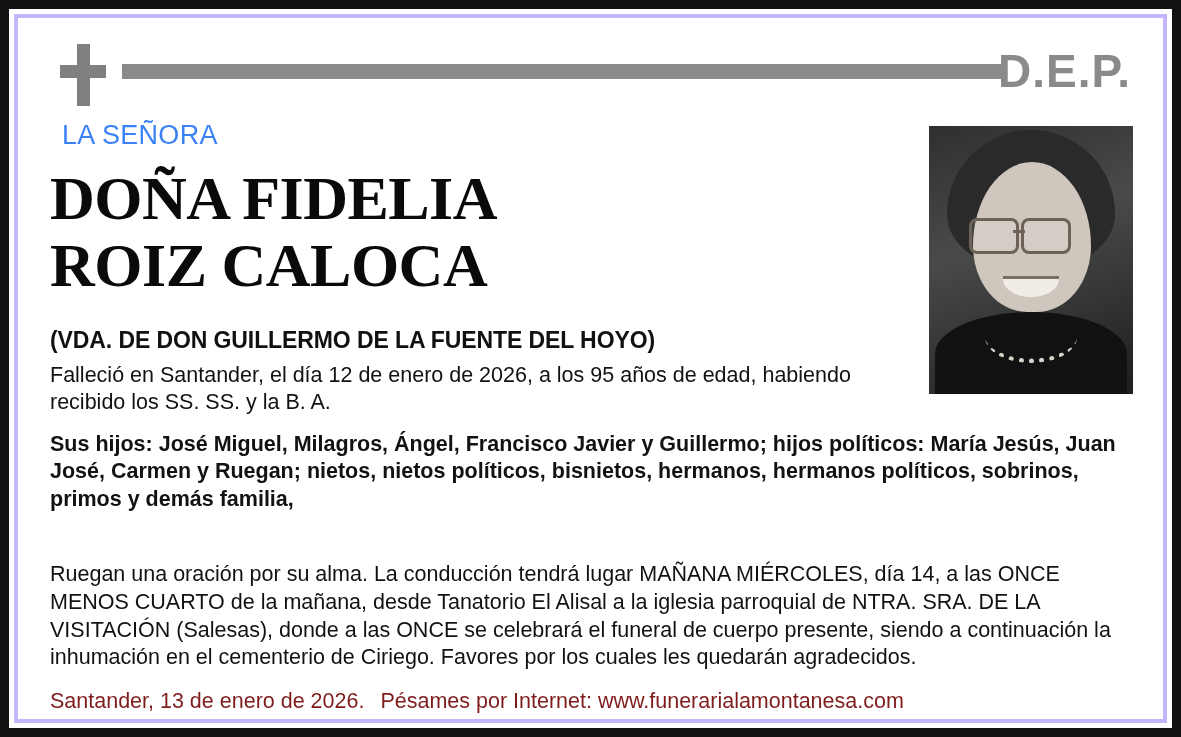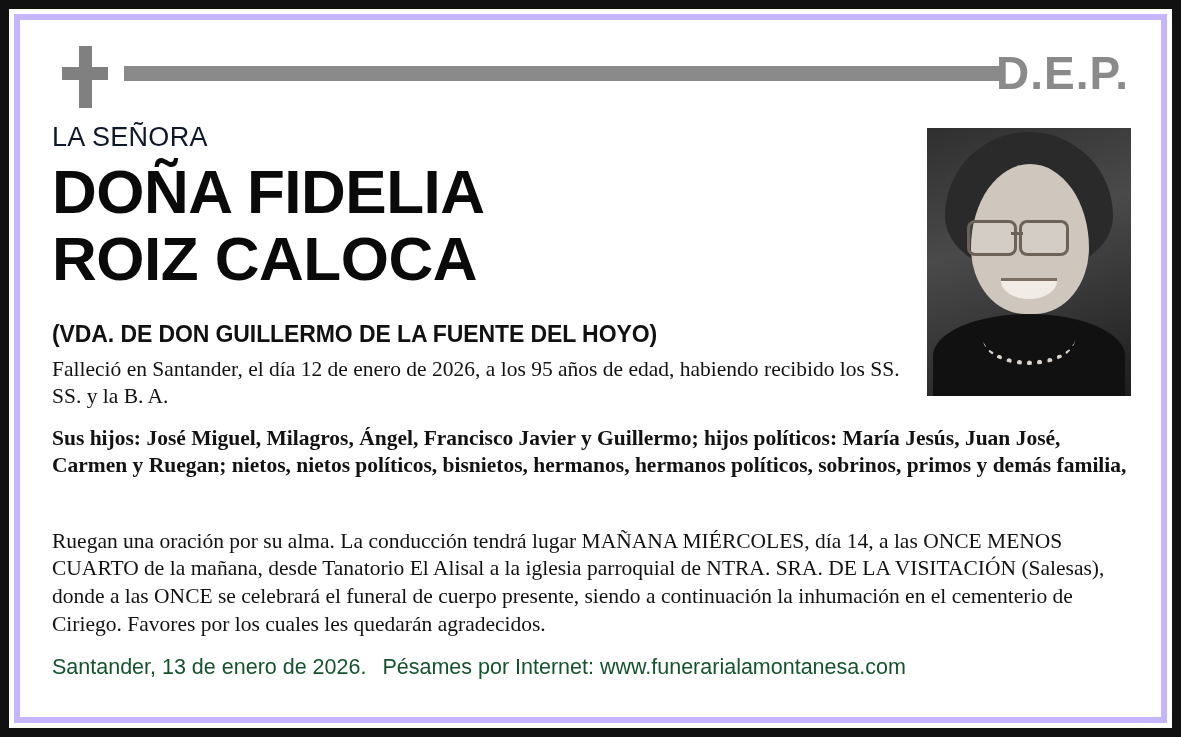--- a/index.html
+++ b/index.html
@@ -27,21 +27,21 @@
     height: 737px;
     border: 9px solid #111111;
     box-sizing: border-box;
   }
   .frame-inner {
     position: absolute;
     left: 14px;
     top: 14px;
     right: 14px;
     bottom: 14px;
-    border: 6px solid #c4b5fd;
+    border: 4px solid #c4b5fd;
     box-sizing: border-box;
     background: #ffffff;
   }
   .content {
     position: absolute;
     left: 32px;
     top: 22px;
     right: 30px;
     bottom: 12px;
   }
@@ -176,60 +176,59 @@
     height: 26px;
     border-bottom: 5px dotted #d8d2c8;
     border-radius: 0 0 46px 46px / 0 0 26px 26px;
   }
 
   .text-col {
     width: 860px;
   }
   .la-senora {
     font-size: 27px;
-    color: #0f172a;
+    color: #3b82f6;
     letter-spacing: 0.3px;
-    margin: 2px 0 4px 0;
+    margin: 2px 0 4px 12px;
     font-family: "Liberation Sans", sans-serif;
   }
   .name {
     font-size: 62px;
     font-weight: bold;
     line-height: 1.08;
     letter-spacing: -0.5px;
     color: #0a0a0a;
-    margin: 6px 0 0 0;
-    font-family: Liberation Sans, sans-serif;
+    margin: 14px 0 0 0;
+    font-family: Liberation Serif, serif;
     white-space: pre-line;
   }
   .widow {
     font-size: 23px;
     font-weight: bold;
     color: #111111;
     margin: 28px 0 8px 0;
     letter-spacing: -0.1px;
   }
   .para {
     font-size: 21.5px;
     line-height: 1.28;
     color: #121212;
     margin: 8px 0 0 0;
-    font-family: Liberation Serif, serif;
   }
   .para.wide { width: 1085px; margin-top: 48px; }
   .para.narrow { width: 855px; }
   .para.bold {
     font-weight: bold;
     width: 1085px;
     margin-top: 14px;
   }
   .closing {
     font-size: 21.5px;
     line-height: 1.3;
-    color: #14532d;
+    color: #7f1d1d;
     margin-top: 16px;
   }
   .closing .gap { display: inline-block; width: 16px; }
 </style>
 </head>
 <body>
 
 <div class="page">
   <div class="frame-outer"></div>
   <div class="frame-inner">

